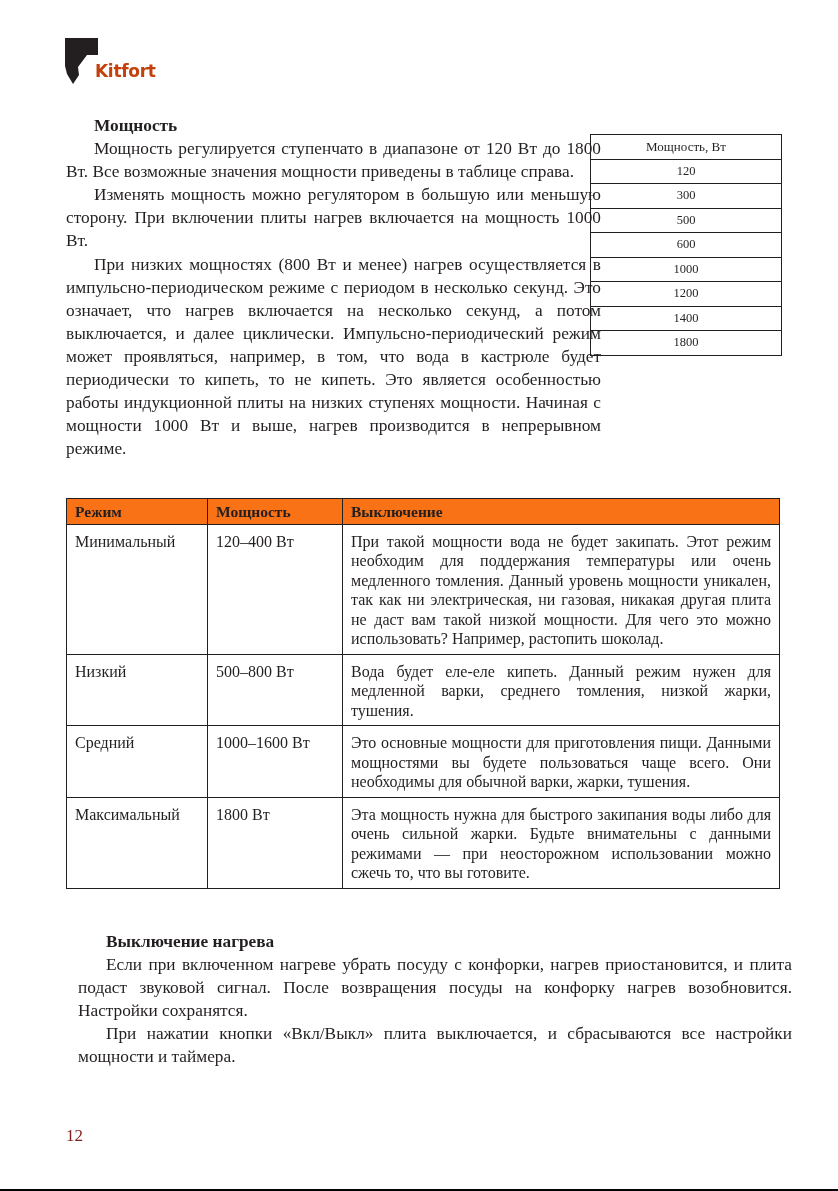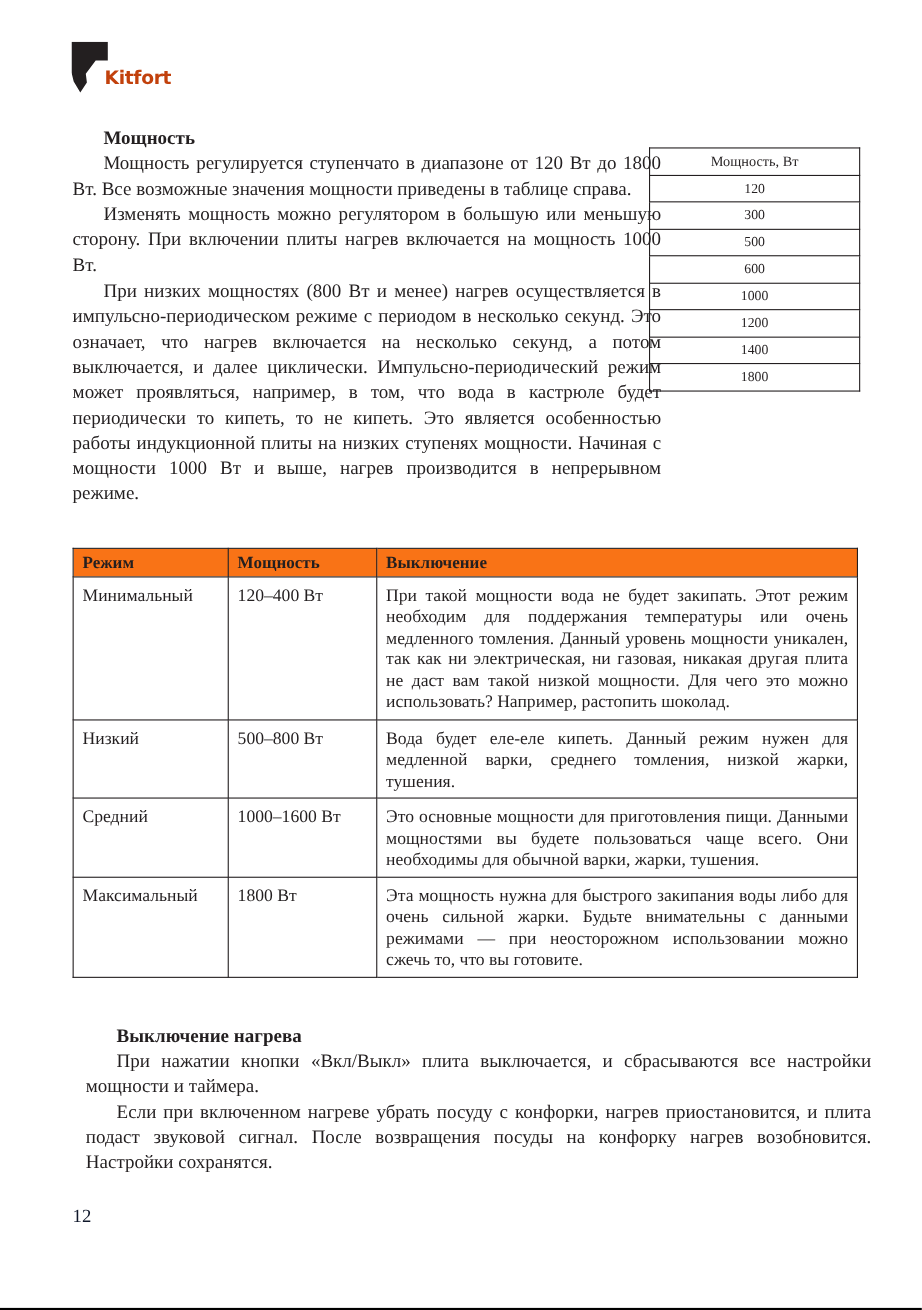--- a/index.html
+++ b/index.html
@@ -35,21 +35,21 @@
     font-size: 15.5px;
   }
   table.modes td { padding: 7px 8px 5px 8px; }
   table.modes td.desc { text-align: justify; }
   .c1 { width: 124px; } .c2 { width: 118px; }
 
   .off { position: absolute; left: 78px; top: 918px; width: 714px; font-size: 17.3px; line-height: 23.1px; margin-top: 12px; }
   .off h3 { margin: 0 0 0 28px; font-size: 17.3px; font-weight: bold; line-height: 23.1px; }
   .off p { margin: 0; text-indent: 28px; text-align: justify; }
 
-  .page-num { position: absolute; left: 66px; top: 1096px; font-size: 17px; color: #0f172a; }
+  .page-num { position: absolute; left: 66px; top: 1126px; font-size: 17px; color: #7f1d1d; }
   .bottom-rule { position: absolute; left: 0; top: 1189px; width: 838px; height: 2px; background: #000; }
 </style>
 </head>
 <body>
 
 <div class="logo">
   <svg width="34" height="48" viewBox="0 0 34 48">
     <path d="M0 0 H33 V17 H22 L13 29 L14 37 L8 46 L2 36 L0 28 Z" fill="#231f20"></path>
   </svg>
   <span class="logo-text">Kitfort</span>
@@ -123,18 +123,18 @@
     <tr>
       <td>Максимальный</td>
       <td>1800 Вт</td>
       <td class="desc">Эта мощность нужна для быстрого закипания воды либо для очень сильной жарки. Будьте внимательны с данными режимами — при неосторожном использовании можно сжечь то, что вы готовите.</td>
     </tr>
   </tbody>
 </table>
 
 <section class="off">
   <h3>Выключение нагрева</h3>
+  <p>Если при включенном нагреве убрать посуду с конфорки, нагрев приостановится, и плита подаст звуковой сигнал. После возвращения посуды на конфорку нагрев возобновится. Настройки сохранятся.</p>
   <p>При нажатии кнопки «Вкл/Выкл» плита выключается, и сбрасываются все настройки мощности и таймера.</p>
-  <p>Если при включенном нагреве убрать посуду с конфорки, нагрев приостановится, и плита подаст звуковой сигнал. После возвращения посуды на конфорку нагрев возобновится. Настройки сохранятся.</p>
 </section>
 
 <div class="page-num">12</div>
 <div class="bottom-rule"></div>
 
 </body></html>

